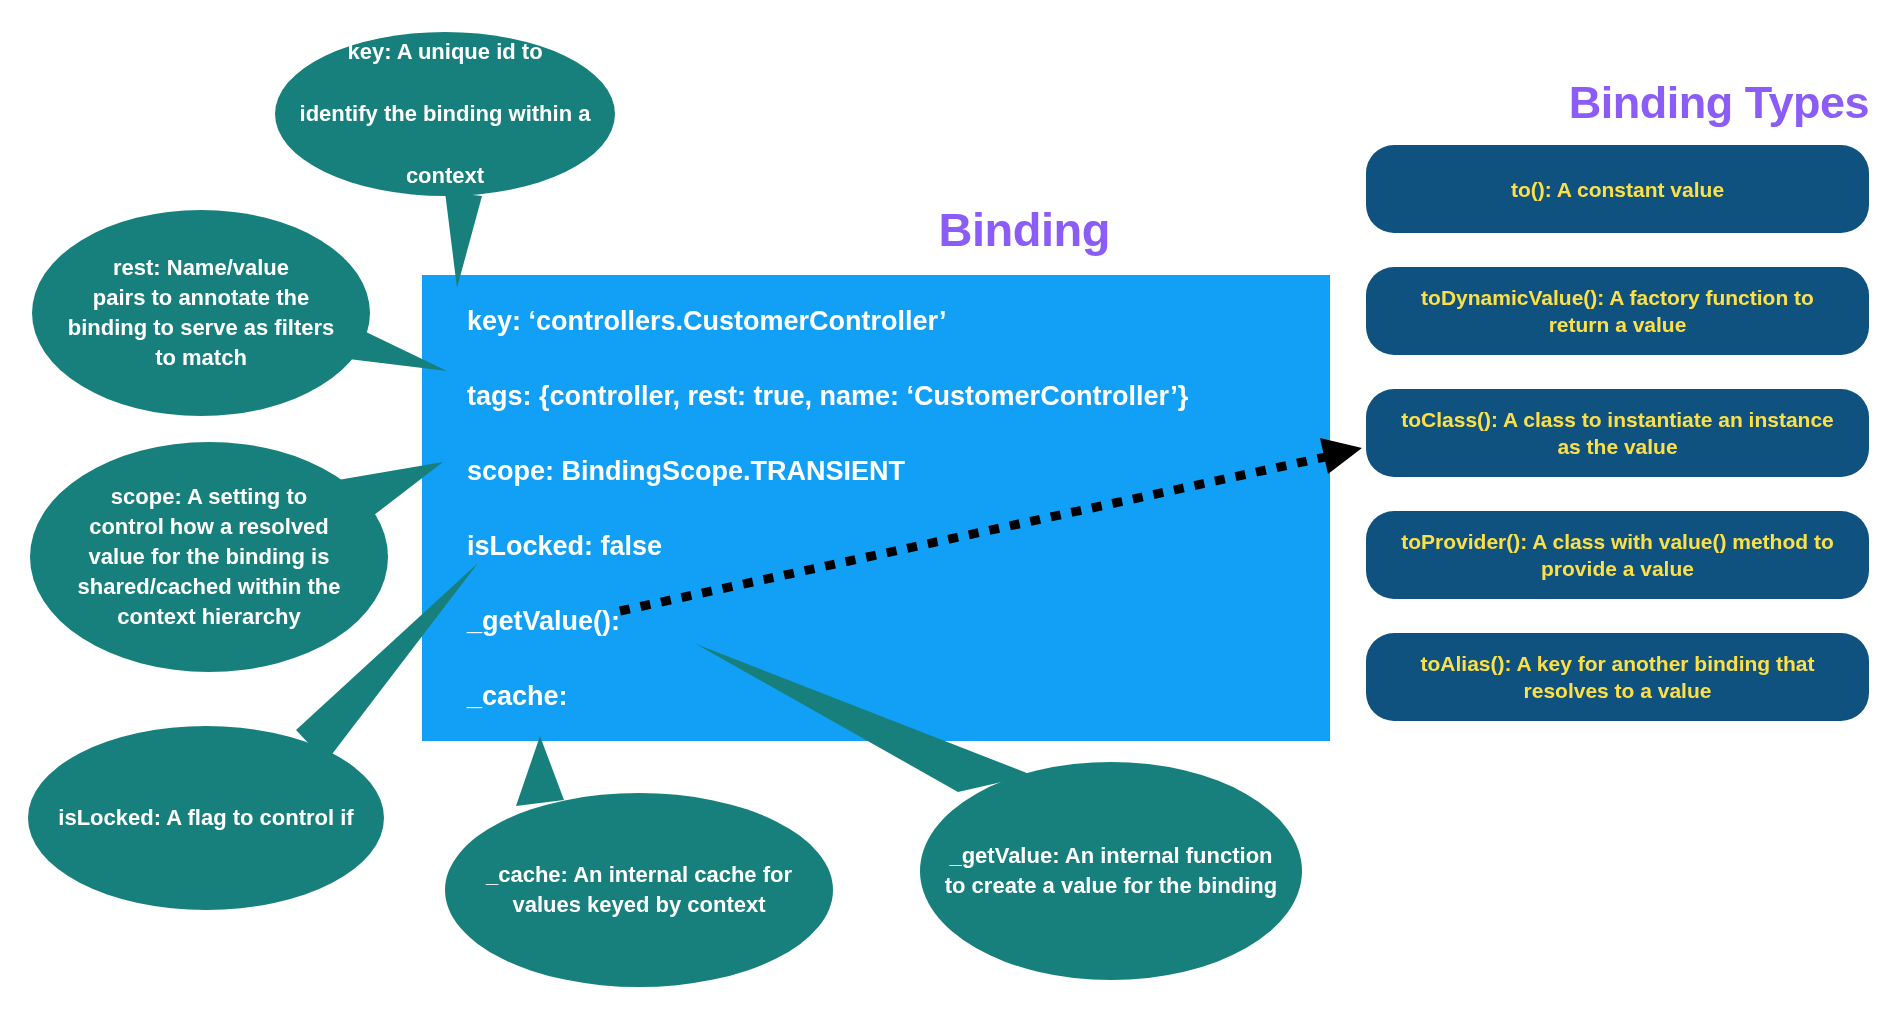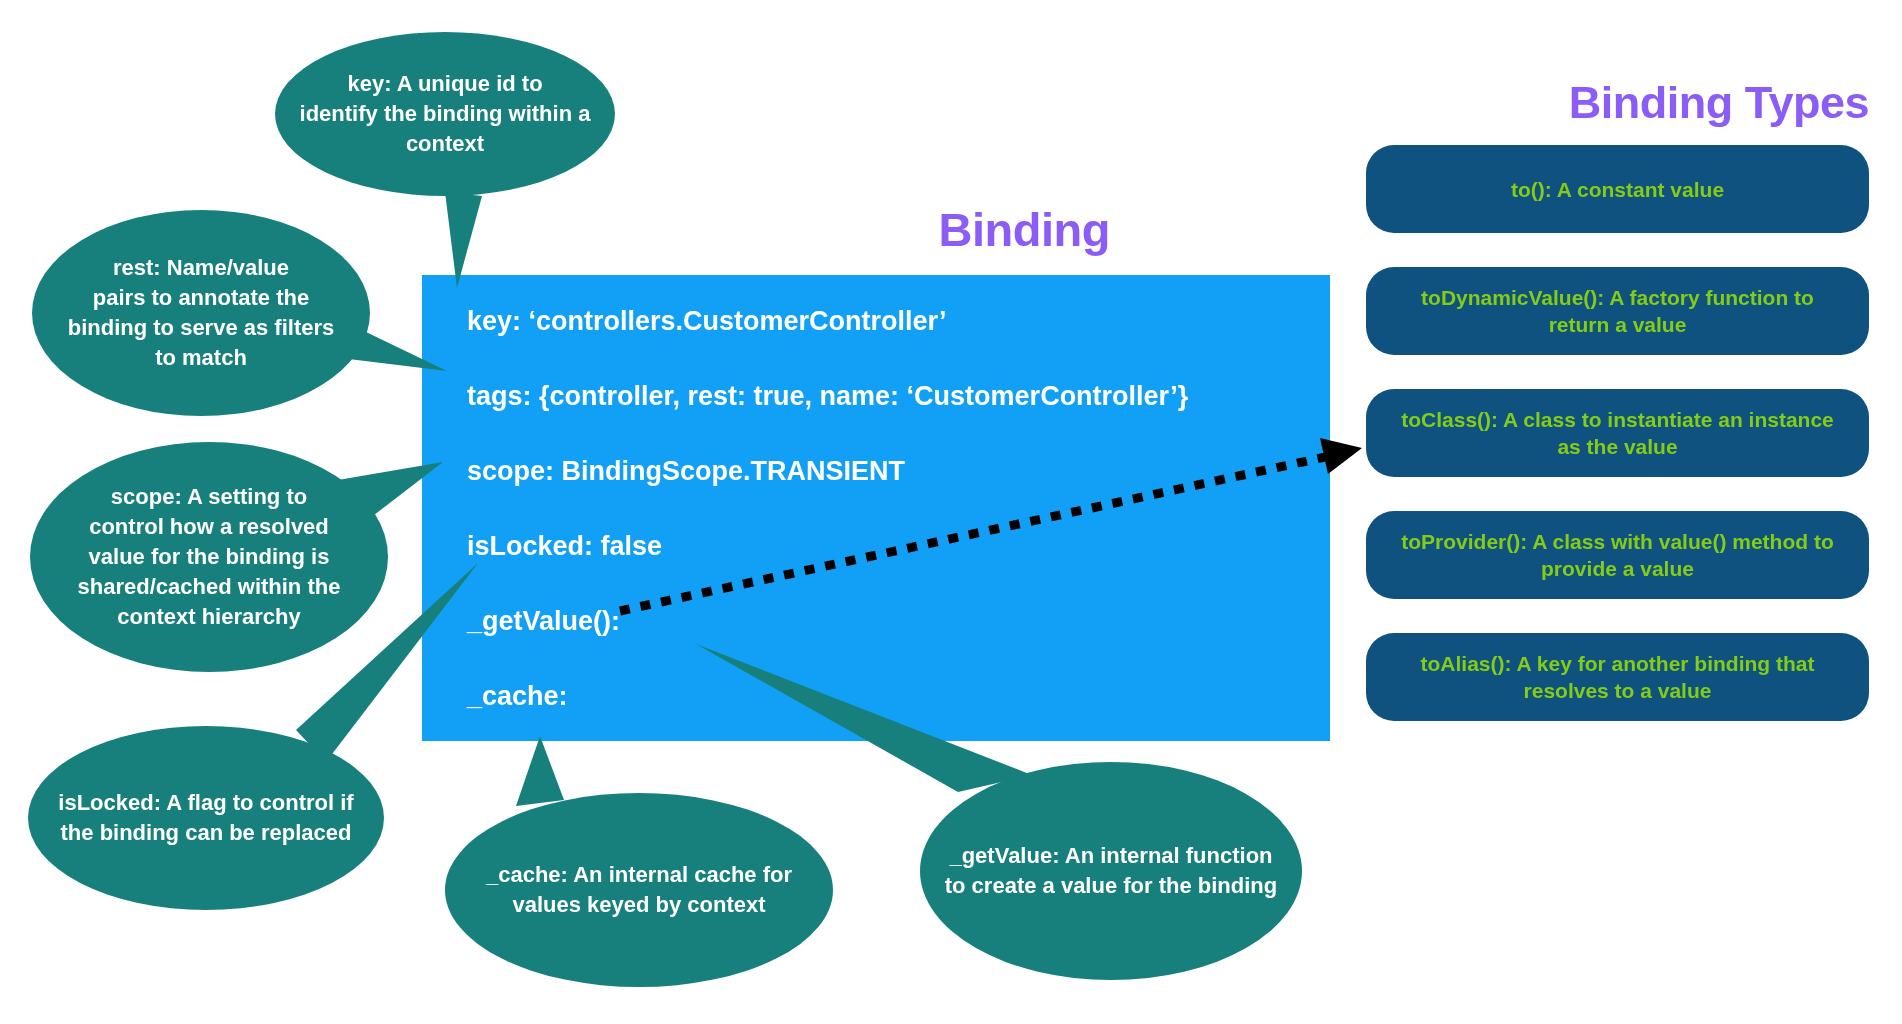--- a/index.html
+++ b/index.html
@@ -29,32 +29,32 @@
   
   #overlay{position:absolute;left:0;top:0;z-index:2;pointer-events:none;}
 
   
   .callout{
     position:absolute;border-radius:50%;background:#17807C;z-index:3;
     display:flex;flex-direction:column;align-items:center;justify-content:center;
     text-align:center;color:#fff;font-weight:bold;font-size:22px;line-height:30px;
   }
   .callout span{display:block;white-space:nowrap;}
-  #callout-key     {left:275px;top:32px;  width:340px;height:164px;}
+  #callout-key     {left:275px;top:32px;  width:340px;height:164px;gap:32px;}
   #callout-tags    {left:32px; top:210px; width:338px;height:206px;}
   #callout-scope   {left:30px; top:442px; width:358px;height:230px;}
   #callout-islocked{left:28px; top:726px; width:356px;height:184px;}
   #callout-cache   {left:445px;top:793px; width:388px;height:194px;}
   #callout-getvalue{left:920px;top:762px; width:382px;height:218px;}
 
   
   .type-box{
     position:absolute;left:1366px;width:503px;height:88px;background:#0F527F;
     border-radius:28px;display:flex;flex-direction:column;align-items:center;
-    justify-content:center;text-align:center;color:#84cc16;font-weight:bold;
+    justify-content:center;text-align:center;color:#fde047;font-weight:bold;
     font-size:21px;line-height:27px;z-index:1;
   }
   .type-box span{display:block;white-space:nowrap;}
   #type-to            {top:145px;}
   #type-todynamicvalue{top:267px;border-radius:28px;}
   #type-toclass       {top:389px;}
   #type-toprovider    {top:511px;}
   #type-toalias       {top:633px;}
 </style>
 </head>
@@ -104,21 +104,20 @@
   <div id="callout-scope" class="callout">
     <span>scope: A setting to</span>
     <span>control how a resolved</span>
     <span>value for the binding is</span>
     <span>shared/cached within the</span>
     <span>context hierarchy</span>
   </div>
 
   <div id="callout-islocked" class="callout">
     <span>isLocked: A flag to control if</span>
-    <span>the binding can be replaced</span>
   </div>
 
   <div id="callout-cache" class="callout">
     <span>_cache: An internal cache for</span>
     <span>values keyed by context</span>
   </div>
 
   <div id="callout-getvalue" class="callout">
     <span>_getValue: An internal function</span>
     <span>to create a value for the binding</span>

